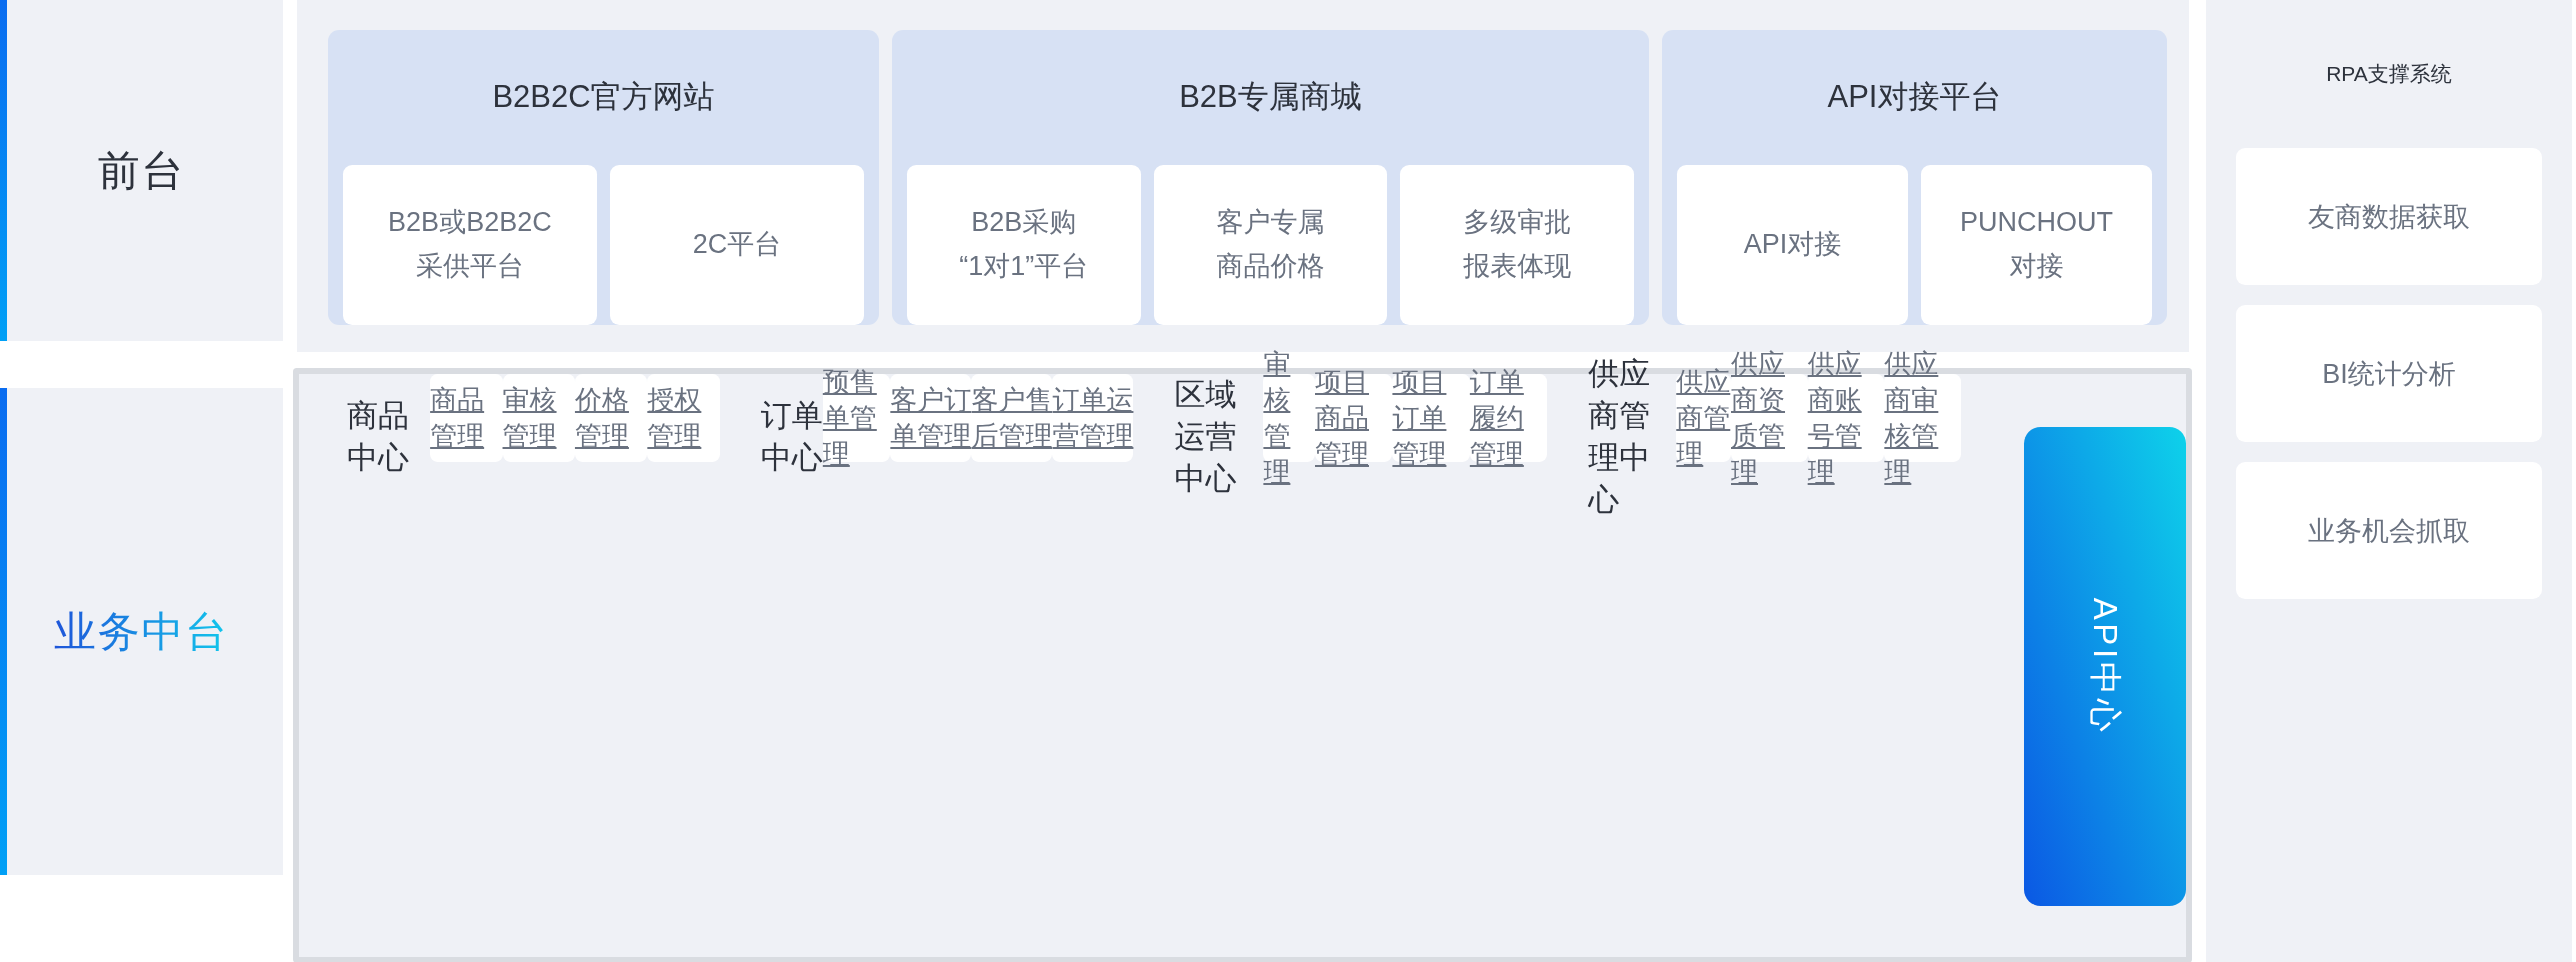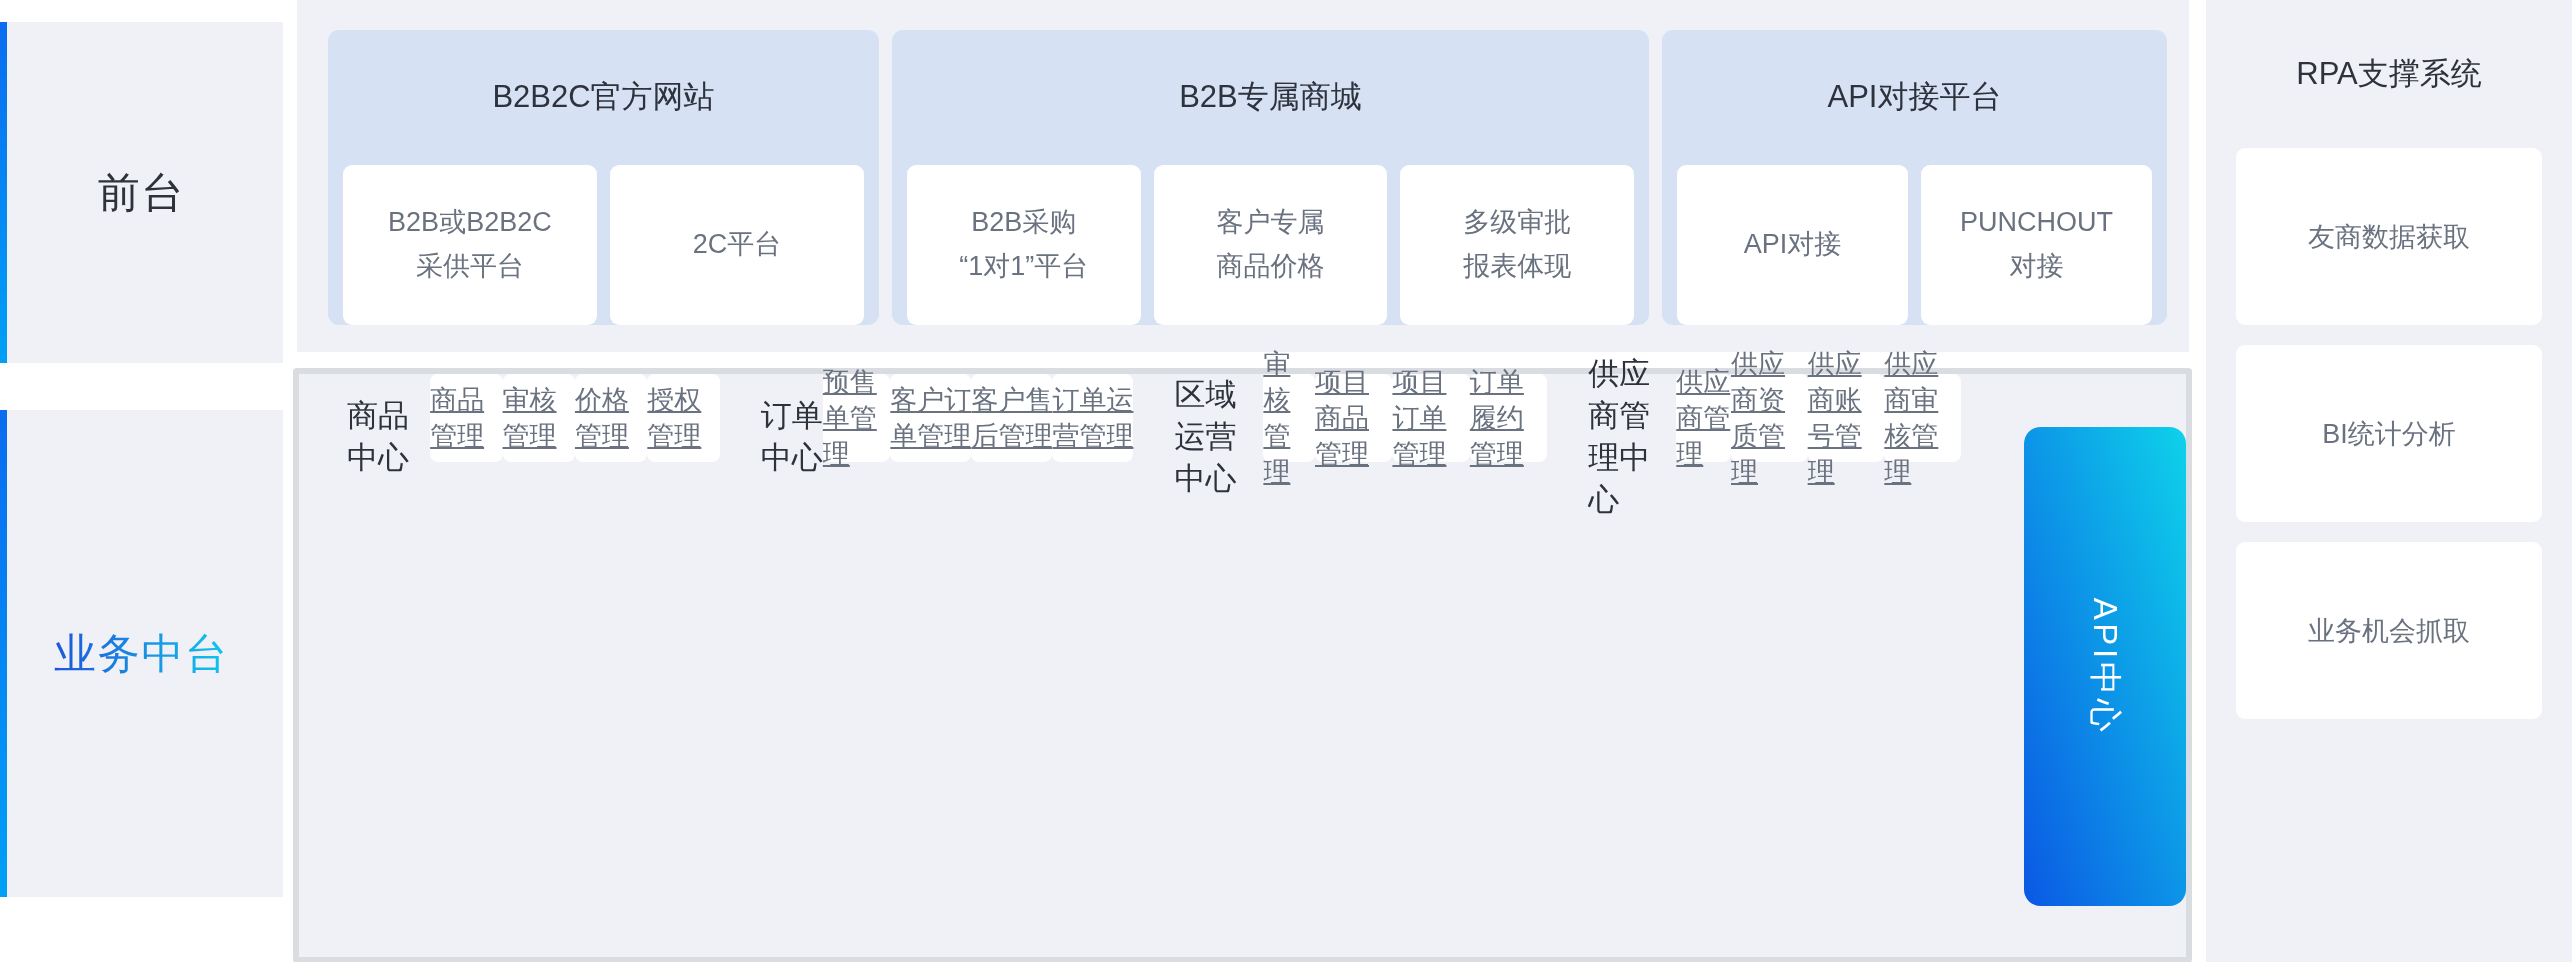--- a/index.html
+++ b/index.html
@@ -3,21 +3,21 @@
 <meta charset="utf-8">
 <style>
   html,body{margin:0;padding:0;background:#ffffff;}
   .canvas{
     position:relative;width:2576px;height:963px;background:#ffffff;
     font-family:"Liberation Sans","DejaVu Sans",sans-serif;
     overflow:hidden;
   }
   
   .side-block{
-    position:absolute;left:0;width:283px;background:var(--panel,#EFF1F6);margin-top:22px;
+    position:absolute;left:0;width:283px;background:var(--panel,#EFF1F6);
   }
   .side-front{top:0;height:341px;}
   .side-mid{top:388px;height:487px;}
   .accent{
     position:absolute;left:0;top:0;bottom:0;width:7.4px;
     background:linear-gradient(180deg,var(--accent1,#0a6cf0),var(--accent2,#00a0f6));
   }
   .side-label{
     width:100%;height:100%;display:flex;align-items:center;justify-content:center;
     font-size:42px;font-weight:500;color:var(--heading,#2d323c);letter-spacing:1.8px;
@@ -74,24 +74,24 @@
   .api-bar span{
     transform:rotate(90deg);color:#ffffff;font-size:33px;letter-spacing:3.7px;white-space:nowrap;
   }
   
   .rpa-panel{
     position:absolute;left:2206px;top:0;width:366px;height:963px;
     background:var(--panel,#EFF1F6);box-sizing:border-box;padding:0 30px;
   }
   .rpa-title{
     height:148px;display:flex;align-items:center;justify-content:center;
-    font-size:31px;font-weight:500;color:var(--heading,#2d323c);
+    font-size:21px;font-weight:500;color:var(--heading,#2d323c);
   }
   .rpa-card{
-    height:177px;margin-bottom:20px;background:#ffffff;border-radius:9.2px;
+    height:137px;margin-bottom:20px;background:#ffffff;border-radius:9.2px;
     display:flex;align-items:center;justify-content:center;
     font-size:27px;color:var(--cardtext,#6a7280);
   }
 </style>
 </head>
 <body>
 
 <div class="canvas">
 
   <div class="side-block side-front">

